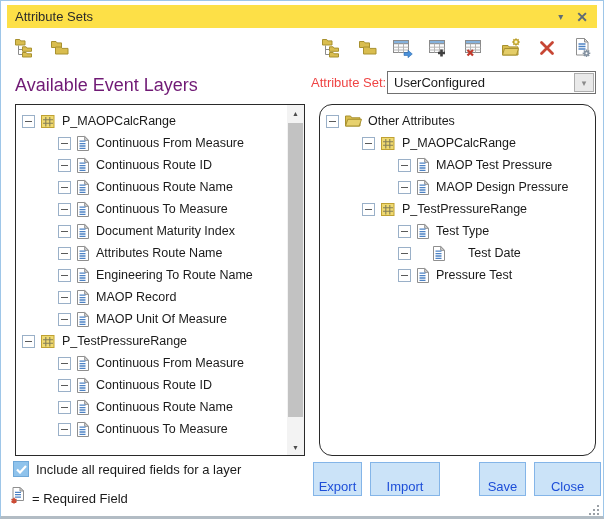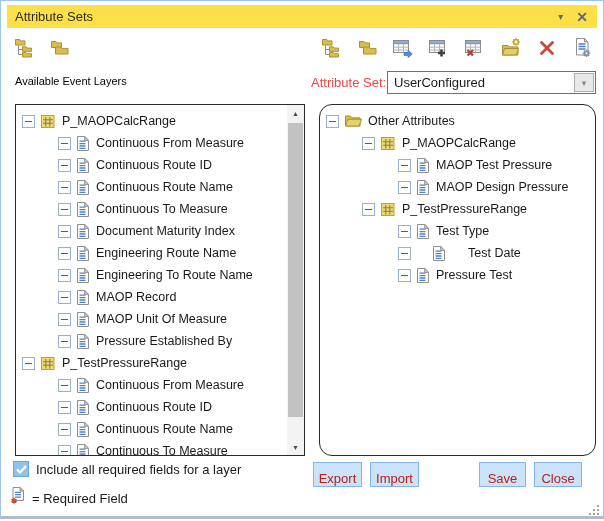--- a/index.html
+++ b/index.html
@@ -15,21 +15,21 @@
   .titlebar-title { margin-left:8px; font-size:13px; color:#2b2b2b; }
   .titlebar-controls { margin-left:auto; margin-right:9px; display:flex; align-items:center; gap:13px; }
   .tb-glyph { color:#5f6b76; cursor:default; line-height:1; }
   .glyph-min { font-size:10px; }
   .glyph-close { font-size:14px; font-weight:bold; }
 
   .toolbar-left  { position:absolute; left:11px; top:35px; display:flex; gap:11px; }
   .toolbar-right { position:absolute; right:8px; top:35px; display:flex; gap:12px; }
   .tool-btn { width:24px; height:24px; border:0; background:transparent; padding:1px; display:flex; align-items:center; justify-content:center; }
 
-  .label-available { position:absolute; left:14px; top:74px; font-size:11px; color:#000000; }
+  .label-available { position:absolute; left:14px; top:74px; font-size:18px; color:#701a75; }
   .label-attrset  { position:absolute; left:310px; top:74px; font-size:13px; color:#ef4444; }
   .dropdown { position:absolute; left:386px; top:70px; width:209px; height:23px; background:#fff;
     border:1px solid #707070; box-sizing:border-box; }
   .dropdown-value { position:absolute; left:6px; top:3px; font-size:13px; color:#1a1a1a; }
   .dropdown-btn { position:absolute; right:1px; top:1px; bottom:1px; width:20px; background:#e9e9e9;
     border:1px solid #aeaeae; box-sizing:border-box; display:flex; align-items:center; justify-content:center;
     color:#8a8a8a; font-size:9px; }
 
   .panel { position:absolute; top:103px; height:352px; background:#fff;
     border:1px solid #2a2a2a; box-sizing:border-box; overflow:hidden; }
@@ -50,25 +50,25 @@
   .scroll-up { top:0; } .scroll-down { bottom:0; }
   .scroll-thumb { position:absolute; left:1px; right:1px; top:18px; height:294px; background:#c2c2c2; }
 
   .include-checkbox { position:absolute; left:12px; top:460px; width:16px; height:16px; box-sizing:border-box;
     background:#8fc3ec; border:1px solid #6fa8d8; display:flex; align-items:center; justify-content:center; }
   .include-label { position:absolute; left:35px; top:461px; font-size:13px; color:#1a1a1a; }
   .req-icon { position:absolute; left:9px; top:485px; }
   .req-label { position:absolute; left:31px; top:490px; font-size:13px; color:#1a1a1a; }
 
   .btn { position:absolute; top:461px; height:25px; background:#cbe3f8; border:1px solid #84b5e8;
-    font-size:13px; color:#b91c1c; font-family:inherit; box-sizing:border-box; padding:8px 4px; }
+    font-size:13px; color:#1d4ed8; font-family:inherit; box-sizing:border-box; padding:16px 4px; }
   .btn-export { left:312px; width:49px; }
-  .btn-import { left:369px; width:49px; }
+  .btn-import { left:369px; width:70px; }
   .btn-save   { left:478px; width:47px; }
-  .btn-close  { left:533px; width:48px; }
+  .btn-close  { left:533px; width:67px; }
 
   .resize-grip { position:absolute; right:3px; bottom:3px; width:11px; height:11px; }
 </style>
 </head>
 <body>
 
 <div class="dialog">
 
   <div class="titlebar">
     <span class="titlebar-title">Attribute Sets</span>
@@ -254,21 +254,21 @@
           <span class="expander">
             <i></i>
           </span>
           <span class="tree-icon">
             <svg width="14" height="17" viewBox="0 0 14 17">
               <path d="M1.5 1.5 h7.2 l3.8 3.8 v10.2 h-11 z" fill="#fff" stroke="#8f8f8f"></path>
               <path d="M8.7 1.5 l3.8 3.8 h-3.8 z" fill="#d9d9d9" stroke="#8f8f8f"></path>
               <path d="M3.5 6.2 h6 M3.5 8.6 h6 M3.5 11 h6 M3.5 13.4 h6" stroke="#4d82c4" stroke-width="1.3" fill="none"></path>
             </svg>
           </span>
-          <span class="tree-label">Engineering Route Name</span>
+          <span class="tree-label">Attributes Route Name</span>
         </div>
         <div class="tree-row" style="padding-left: 42px;">
           <span class="expander">
             <i></i>
           </span>
           <span class="tree-icon">
             <svg width="14" height="17" viewBox="0 0 14 17">
               <path d="M1.5 1.5 h7.2 l3.8 3.8 v10.2 h-11 z" fill="#fff" stroke="#8f8f8f"></path>
               <path d="M8.7 1.5 l3.8 3.8 h-3.8 z" fill="#d9d9d9" stroke="#8f8f8f"></path>
               <path d="M3.5 6.2 h6 M3.5 8.6 h6 M3.5 11 h6 M3.5 13.4 h6" stroke="#4d82c4" stroke-width="1.3" fill="none"></path>
@@ -294,33 +294,20 @@
             <i></i>
           </span>
           <span class="tree-icon">
             <svg width="14" height="17" viewBox="0 0 14 17">
               <path d="M1.5 1.5 h7.2 l3.8 3.8 v10.2 h-11 z" fill="#fff" stroke="#8f8f8f"></path>
               <path d="M8.7 1.5 l3.8 3.8 h-3.8 z" fill="#d9d9d9" stroke="#8f8f8f"></path>
               <path d="M3.5 6.2 h6 M3.5 8.6 h6 M3.5 11 h6 M3.5 13.4 h6" stroke="#4d82c4" stroke-width="1.3" fill="none"></path>
             </svg>
           </span>
           <span class="tree-label">MAOP Unit Of Measure</span>
-        </div>
-        <div class="tree-row" style="padding-left: 42px;">
-          <span class="expander">
-            <i></i>
-          </span>
-          <span class="tree-icon">
-            <svg width="14" height="17" viewBox="0 0 14 17">
-              <path d="M1.5 1.5 h7.2 l3.8 3.8 v10.2 h-11 z" fill="#fff" stroke="#8f8f8f"></path>
-              <path d="M8.7 1.5 l3.8 3.8 h-3.8 z" fill="#d9d9d9" stroke="#8f8f8f"></path>
-              <path d="M3.5 6.2 h6 M3.5 8.6 h6 M3.5 11 h6 M3.5 13.4 h6" stroke="#4d82c4" stroke-width="1.3" fill="none"></path>
-            </svg>
-          </span>
-          <span class="tree-label">Pressure Established By</span>
         </div>
         <div class="tree-row" style="padding-left: 6px;">
           <span class="expander">
             <i></i>
           </span>
           <span class="tree-icon">
             <svg width="16" height="15" viewBox="0 0 16 15">
               <rect x="1.5" y="1.5" width="12.5" height="12" fill="#efd970" stroke="#bfa133"></rect>
               <path d="M5.8 3 v9.5 M9.8 3 v9.5 M3 5.8 h10 M3 9.3 h10" stroke="#857f56" stroke-width="1.1" fill="none"></path>
             </svg>

